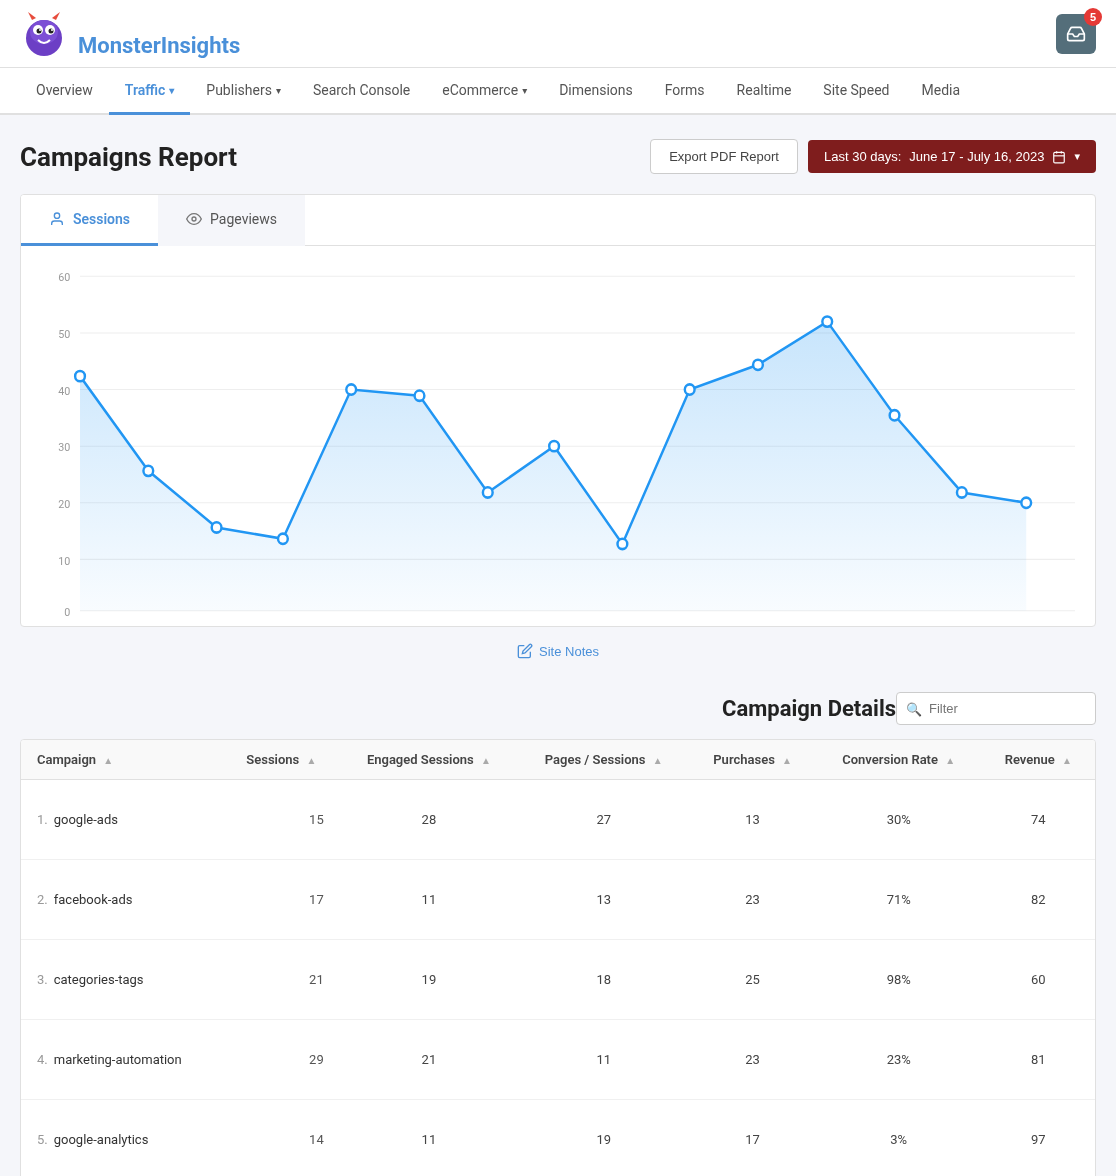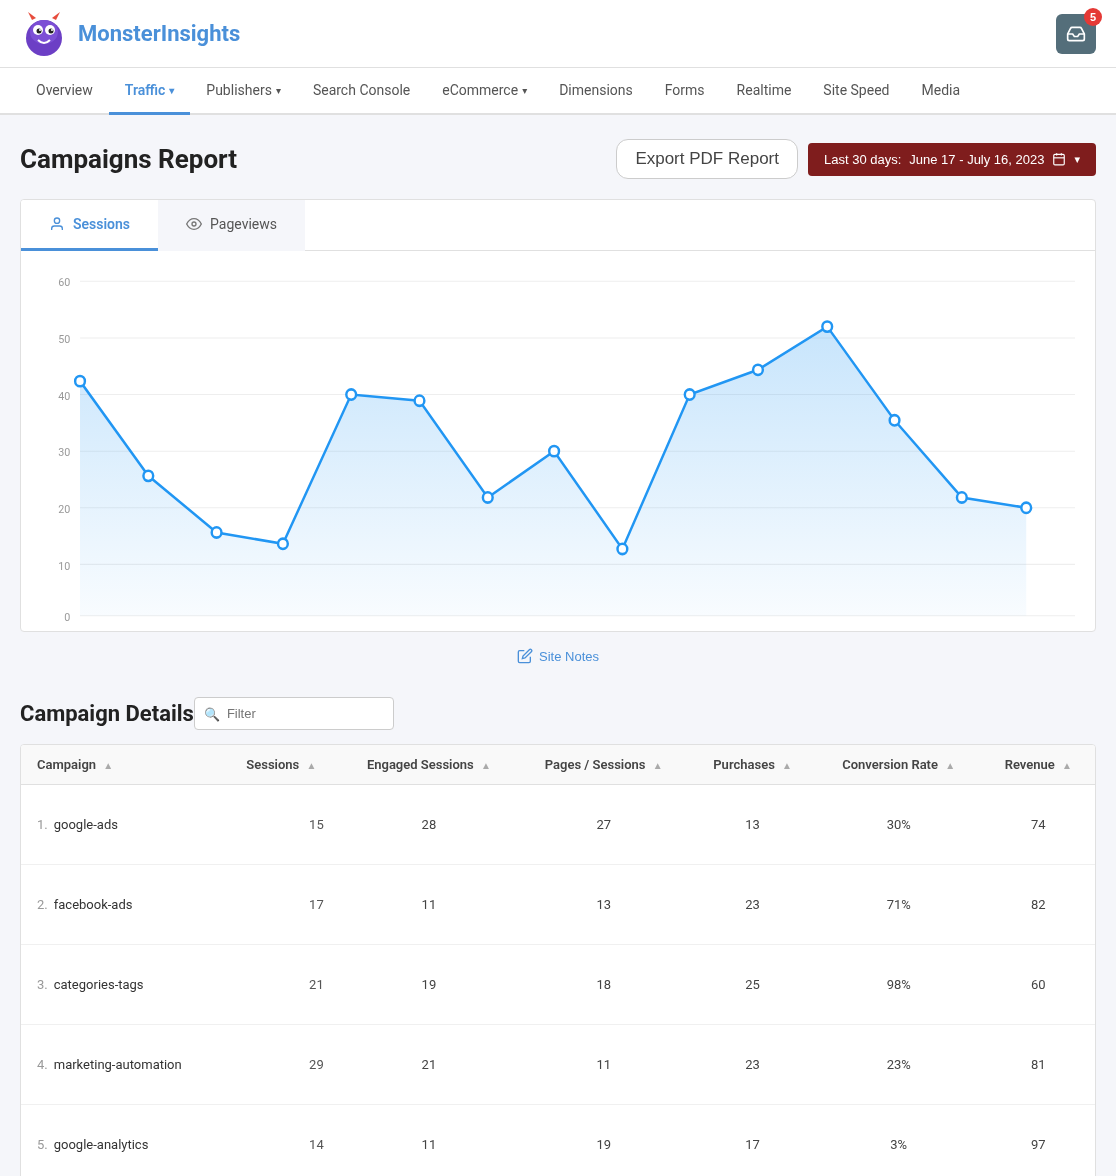--- a/index.html
+++ b/index.html
@@ -1,58 +1,58 @@
 <!DOCTYPE html>
 <html><head>
   <meta charset="utf-8">
   <style>
     * { box-sizing: border-box; margin: 0; padding: 0; }
     body { font-family: -apple-system, BlinkMacSystemFont, 'Segoe UI', Roboto, sans-serif; background: #f5f6fa; color: #333; font-size: 14px; }
 
     
     .header { background: #fff; border-bottom: 1px solid #e0e0e0; padding: 0 20px; display: flex; align-items: center; justify-content: space-between; height: 68px; }
-    .logo-area { display: flex; align-items: center; gap: 10px; }
+    .logo-area { display: flex; align-items: flex-end; gap: 10px; }
     .logo-icon { width: 48px; height: 48px; }
     .logo-text { font-size: 22px; font-weight: 700; color: #333; }
     .logo-text span { color: #4a90d9; }
     .notification-btn { position: relative; background: #546e7a; border: none; border-radius: 6px; width: 40px; height: 40px; display: flex; align-items: center; justify-content: center; cursor: pointer; }
     .notification-badge { position: absolute; top: -6px; right: -6px; background: #e53935; color: #fff; border-radius: 50%; width: 18px; height: 18px; font-size: 11px; display: flex; align-items: center; justify-content: center; font-weight: 700; }
 
     
     .nav { background: #fff; border-bottom: 2px solid #e0e0e0; padding: 0 20px; display: flex; align-items: center; gap: 0; }
     .nav-item { padding: 14px 16px; color: #555; cursor: pointer; font-size: 14px; border-bottom: 3px solid transparent; margin-bottom: -2px; white-space: nowrap; display: flex; align-items: center; gap: 4px; }
     .nav-item.active { color: #4a90d9; border-bottom: 3px solid #4a90d9; font-weight: 600; }
     .nav-chevron { font-size: 10px; }
 
     
     .main { padding: 24px 20px; max-width: 1116px; }
 
     
     .report-header { display: flex; align-items: center; justify-content: space-between; margin-bottom: 20px; }
     .report-title { font-size: 26px; font-weight: 700; color: #222; }
     .report-actions { display: flex; align-items: center; gap: 10px; }
-    .export-btn { background: #fff; border: 1px solid #ccc; border-radius: 12px; padding: 9px 18px; font-size: 17px; color: #444; cursor: pointer; }
+    .export-btn { background: #fff; border: 1px solid #ccc; border-radius: 4px; padding: 9px 18px; font-size: 13px; color: #444; cursor: pointer; }
     .date-btn { background: #7f1d1d; border: none; border-radius: 4px; padding: 9px 16px; font-size: 13px; color: #fff; cursor: pointer; display: flex; align-items: center; gap: 8px; }
     .date-btn .bold { font-weight: 400; }
 
     
     .chart-container { background: #fff; border: 1px solid #e0e0e0; border-radius: 4px; overflow: hidden; margin-bottom: 16px; }
     .chart-tabs { display: flex; border-bottom: 1px solid #e0e0e0; }
     .chart-tab { padding: 16px 28px; font-size: 14px; color: #555; cursor: pointer; display: flex; align-items: center; gap: 8px; border-bottom: 3px solid transparent; margin-bottom: -1px; }
     .chart-tab.active { color: #4a90d9; border-bottom: 3px solid #4a90d9; background: #fff; }
     .chart-tab:not(.active) { background: #f5f6fa; }
     .chart-body { padding: 20px 20px 10px; position: relative; height: 380px; }
     .chart-svg { width: 100%; height: 100%; }
 
     
     .site-notes-area { display: flex; justify-content: center; margin: 6px 0 20px; }
     .site-notes-btn { background: none; border: none; color: #4a90d9; cursor: pointer; display: flex; align-items: center; gap: 6px; font-size: 13px; }
 
     
-    .section-header { display: flex; align-items: center; justify-content: flex-start; margin-bottom: 14px; margin-top: 33px; }
+    .section-header { display: flex; align-items: center; justify-content: flex-end; margin-bottom: 14px; margin-top: 33px; }
     .section-title { font-size: 22px; font-weight: 700; color: #222; }
     .filter-input-wrap { position: relative; }
     .filter-input { border: 1px solid #ccc; border-radius: 4px; padding: 8px 12px 8px 32px; font-size: 13px; width: 200px; }
     .filter-icon { position: absolute; left: 10px; top: 50%; transform: translateY(-50%); color: #999; font-size: 13px; }
 
     
     .table-wrap { background: #fff; border: 1px solid #e0e0e0; border-radius: 4px; overflow: hidden; }
     table { width: 100%; border-collapse: collapse; }
     thead tr { background: #f9f9f9; }
     th { padding: 12px 16px; text-align: left; font-size: 13px; font-weight: 600; color: #444; border-bottom: 1px solid #e0e0e0; white-space: nowrap; }

